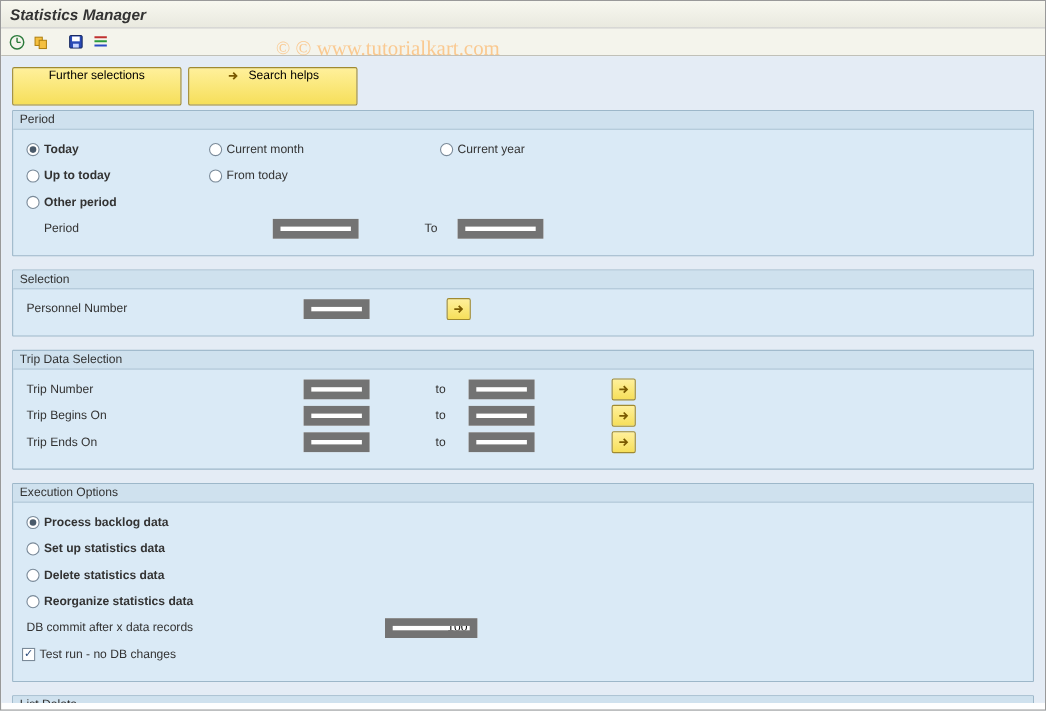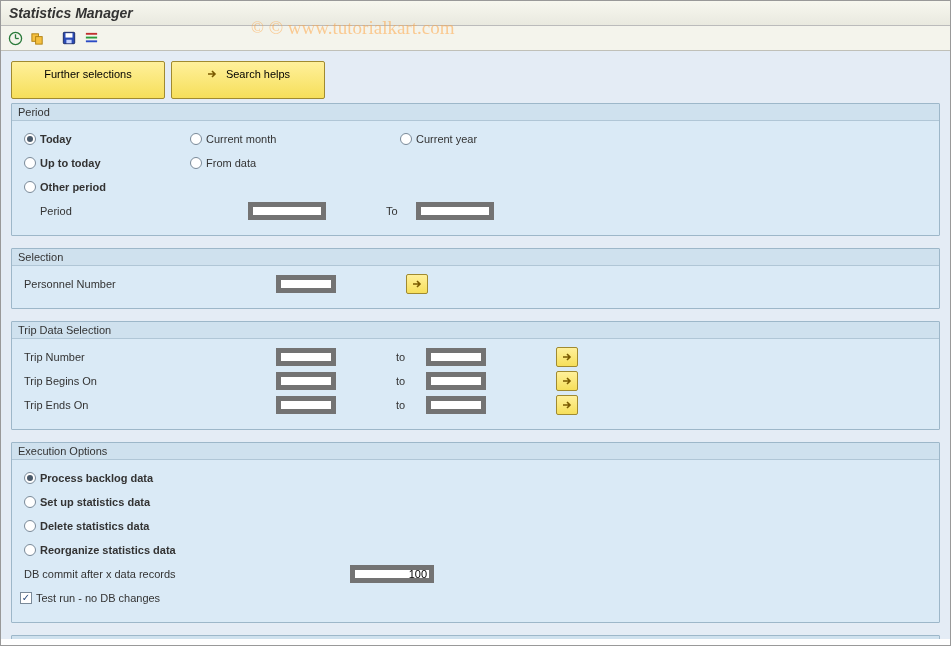--- a/index.html
+++ b/index.html
@@ -41,25 +41,25 @@
     height: calc(100% - 56px);
     overflow: hidden;
   }
   .top-buttons {
     display: flex;
     gap: 6px;
     margin-bottom: 4px;
   }
   .top-btn {
     display: flex;
-    align-items: flex-end;
+    align-items: flex-start;
     background: linear-gradient(to bottom, #fff09b 0%, #f6df5a 100%);
     border: 1px solid #a08a30;
     border-radius: 2px;
-    padding: 18px 12px;
+    padding: 1px 12px;
     height: 35px;
     font-size: 11px;
     cursor: pointer;
     min-width: 154px;
     justify-content: center;
   }
   .top-btn .arrow {
     margin-right: 8px;
   }
   .group {
@@ -110,21 +110,21 @@
     border: 1px solid #7a8a99;
     background: #fff;
     display: flex; align-items: center; justify-content: center;
     font-size: 10px;
     color: #2a4a7a;
     line-height: 1;
     flex-shrink: 0;
   }
   .field {
     background: #fff;
-    border: 5px solid #737373;
+    border: 7px solid #737373;
     height: 18px;
     padding: 0 2px;
     font-size: 11px;
   }
   .label {
     color: #333;
   }
   .col1 { width: 170px; padding-left: 4px; font-weight: bold; }
   .col2 { width: 170px; align-items: flex-end; }
   .col3 { width: 170px; margin-left: 40px; }
@@ -132,21 +132,21 @@
     width: 22px; height: 20px;
     background: linear-gradient(to bottom, #fff09b 0%, #f6df5a 100%);
     border: 1px solid #a08a30;
     border-radius: 2px;
     display: flex; align-items: center; justify-content: center;
     cursor: pointer;
   }
   .arrow-svg { width: 12px; height: 12px; }
   .watermark {
     position: absolute;
-    top: 16px;
+    top: 33px;
     left: 250px;
     color: rgba(255,165,70,0.55);
     font-size: 19px;
     font-family: Georgia, serif;
     pointer-events: none;
   }
   .watermark .c {
     font-size: 17px;
     vertical-align: 1px;
   }
@@ -222,21 +222,21 @@
             <span class="label">Current year</span>
           </div>
       </div>
       <div class="row">
         <div class="col1 radio">
             <span class="radio-dot"></span>
             <span class="label">Up to today</span>
           </div>
         <div class="col2 radio">
             <span class="radio-dot"></span>
-            <span class="label">From data</span>
+            <span class="label">From today</span>
           </div>
       </div>
       <div class="row">
         <div class="col1 radio">
             <span class="radio-dot"></span>
             <span class="label">Other period</span>
           </div>
       </div>
       <div class="row indent">
         <span class="label" style="width:208px">Period</span>

